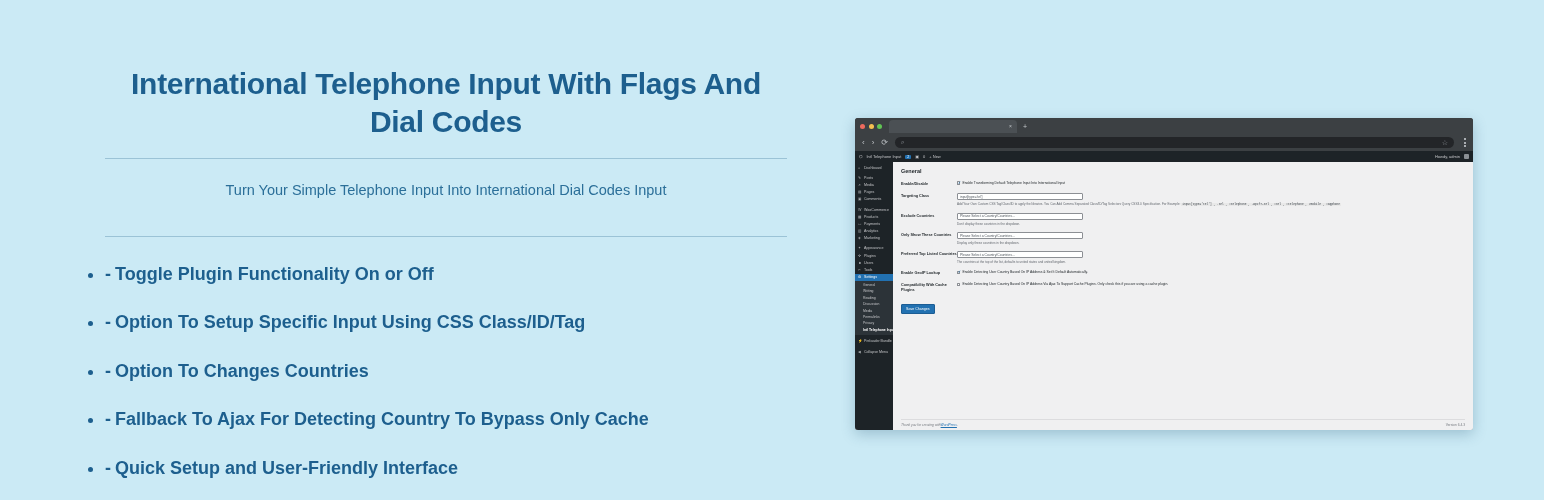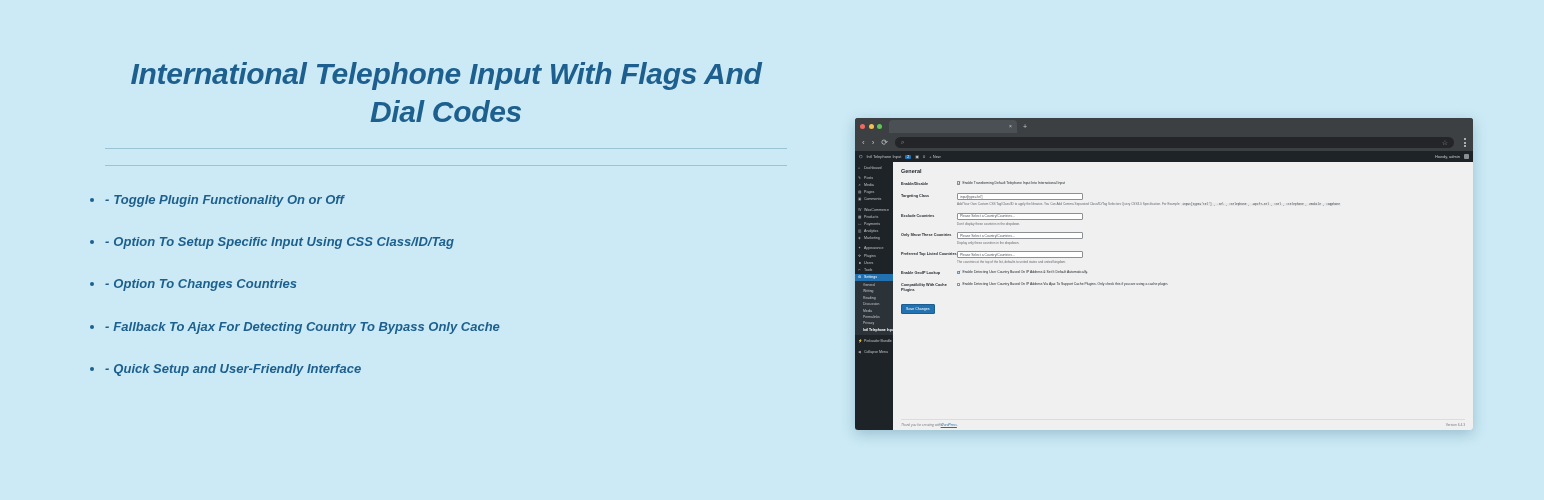--- a/index.html
+++ b/index.html
@@ -5,22 +5,22 @@
   * { margin:0; padding:0; box-sizing:border-box; }
   html, body {
     width:1544px; height:500px;
     overflow:hidden;
     font-family:"Liberation Sans", sans-serif;
   }
   body { background:#cbeaf5; position:relative; }
 
   
   .promo {
-    position:absolute; left:105px; top:55px;
-    width:682px; height:400px;font-style:italic;
+    position:absolute; left:105px; top:65px;
+    width:682px; height:400px;
   }
   .promo-title {
     text-align:center;
     font-size:30px;
     font-weight:bold;
     line-height:1.28;
     color:#1d5f8e;
     letter-spacing:-0.3px;
     padding:0 18px;
   }
@@ -28,21 +28,21 @@
     height:1px; background:#9bc3d6; margin:16px 0 0 0;
   }
   .promo-sub {
     text-align:center;
     font-size:14.5px;
     color:#2b6f99;
     padding:23px 0 22px 0;
   }
   .feature-list { margin-top:26px; }
   .feature-item {
-    font-size:13px;
+    font-size:18px;
     font-weight:bold;
     color:#1d5f8e;
     line-height:1.25;
     margin-bottom:26px;
     white-space:nowrap;
   }
   .feature-item .dash { margin-right:4px; }
 
   
   .browser {
@@ -181,20 +181,21 @@
   }
   .wp-footer a { color:#2271b1; text-decoration:underline; }
   .wp-footer .ver { margin-left:auto; font-style:normal; }
 </style>
 </head>
 <body>
 
 <section class="promo">
   <h1 class="promo-title">International Telephone Input With Flags And Dial Codes</h1>
   <div class="rule"></div>
+  <p class="promo-sub">Turn Your Simple Telephone Input Into International Dial Codes Input</p>
   <div class="rule"></div>
 
   <ul class="feature-list">
     <li class="feature-item">
       <span class="dash">-</span><span>Toggle Plugin Functionality On or Off</span>
     </li>
     <li class="feature-item">
       <span class="dash">-</span><span>Option To Setup Specific Input Using CSS Class/ID/Tag</span>
     </li>
     <li class="feature-item">

